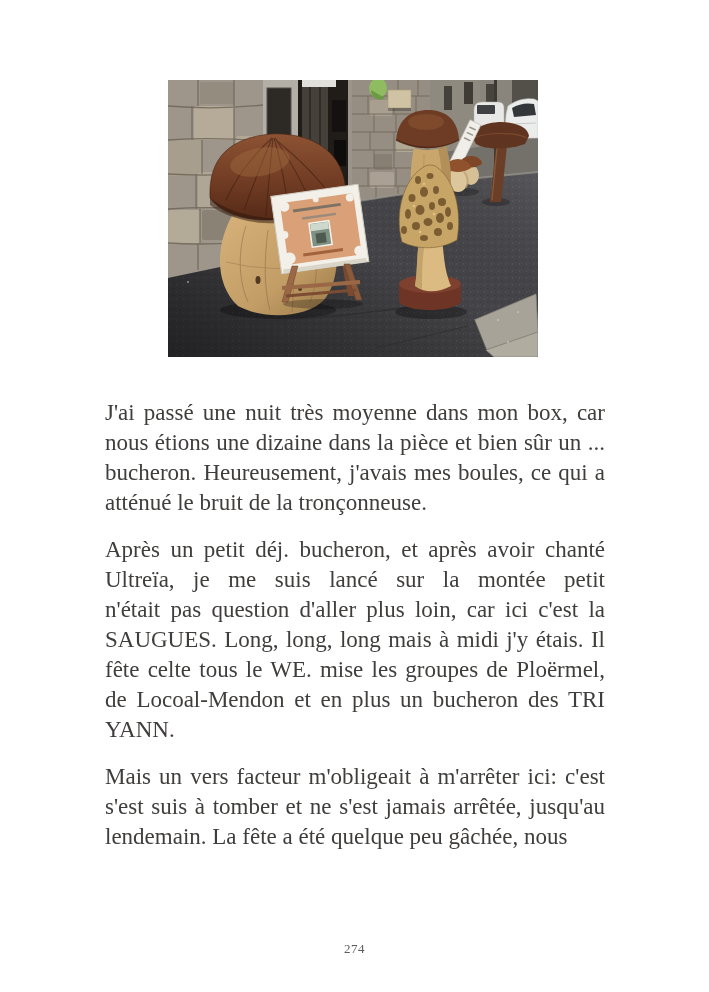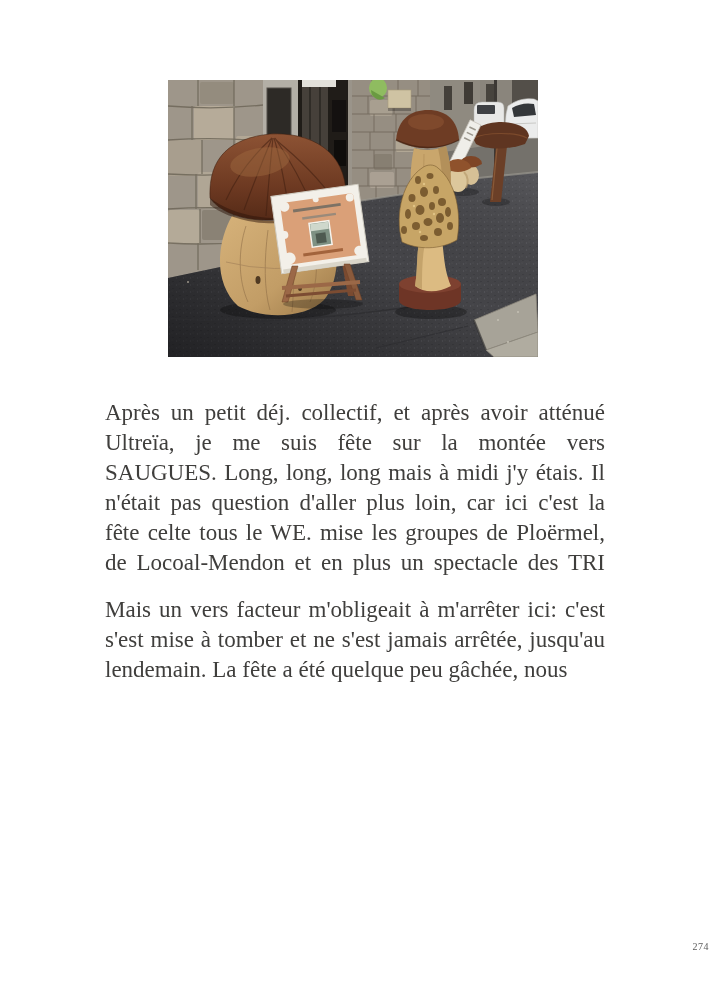--- a/index.html
+++ b/index.html
@@ -10,22 +10,22 @@
   .photo-wrap { position:absolute; left:168px; top:80px; width:370px; height:277px; margin:0; }
   .photo-wrap svg { display:block; width:100%; height:100%; }
   .body-text {
     position:absolute; left:105px; top:398px; width:500px;
     color:#3f3e3c; font-size:23px; line-height:30px;
   }
   .para { margin:0 0 17px 0; }
   .line { display:block; text-align:justify; text-align-last:justify; white-space:normal; }
   .line.last { text-align-last:left; }
   .page-number {
-    position:absolute; left:0; right:0; top:941px; text-align:right;
-    font-size:10px; color:#5c5c5c; letter-spacing:.5px;
+    position:absolute; left:0; right:0; top:941px; text-align:center;
+    font-size:13px; color:#5c5c5c; letter-spacing:.5px;
   }
 </style>
 </head>
 <body>
 
 <div class="page">
 
   <figure class="photo-wrap">
     <svg viewBox="0 0 370 277" preserveAspectRatio="none" aria-hidden="true">
       <defs>
@@ -318,28 +318,35 @@
         <polygon points="176,184 182,184 194,220 188,220" fill="#8a5a3c" stroke="#6d4026" stroke-width=".5"></polygon>
         <line x1="114" y1="208" x2="192" y2="202" stroke="#9b6847" stroke-width="4"></line>
         <line x1="118" y1="216" x2="188" y2="210" stroke="#7c4c32" stroke-width="3"></line>
         <ellipse cx="155" cy="224" rx="40" ry="5" fill="#000000" opacity=".25"></ellipse>
       </g>
     </svg>
   </figure>
 
   <main class="body-text">
     <p class="para">
-      <span class="line">Après un petit déj. collectif, et après avoir atténué</span>
-      <span class="line">Ultreïa, je me suis fête sur la montée vers</span>
+      <span class="line">J'ai passé une nuit très moyenne dans mon box, car</span>
+      <span class="line">nous étions une dizaine dans la pièce et bien sûr un ...</span>
+      <span class="line">bucheron. Heureusement, j'avais mes boules, ce qui a</span>
+      <span class="line last">atténué le bruit de la tronçonneuse.</span>
+    </p>
+    <p class="para">
+      <span class="line">Après un petit déj. bucheron, et après avoir chanté</span>
+      <span class="line">Ultreïa, je me suis lancé sur la montée petit</span>
+      <span class="line">n'était pas question d'aller plus loin, car ici c'est la</span>
       <span class="line">SAUGUES. Long, long, long mais à midi j'y étais. Il</span>
-      <span class="line">n'était pas question d'aller plus loin, car ici c'est la</span>
       <span class="line">fête celte tous le WE. mise les groupes de Ploërmel,</span>
-      <span class="line">de Locoal-Mendon et en plus un spectacle des TRI</span>
+      <span class="line">de Locoal-Mendon et en plus un bucheron des TRI</span>
+      <span class="line last">YANN.</span>
     </p>
     <p class="para">
       <span class="line">Mais un vers facteur m'obligeait à m'arrêter ici: c'est</span>
-      <span class="line">s'est mise à tomber et ne s'est jamais arrêtée, jusqu'au</span>
+      <span class="line">s'est suis à tomber et ne s'est jamais arrêtée, jusqu'au</span>
       <span class="line last">lendemain. La fête a été quelque peu gâchée, nous</span>
     </p>
   </main>
 
   <div class="page-number">274</div>
 </div>
 
 </body></html>

